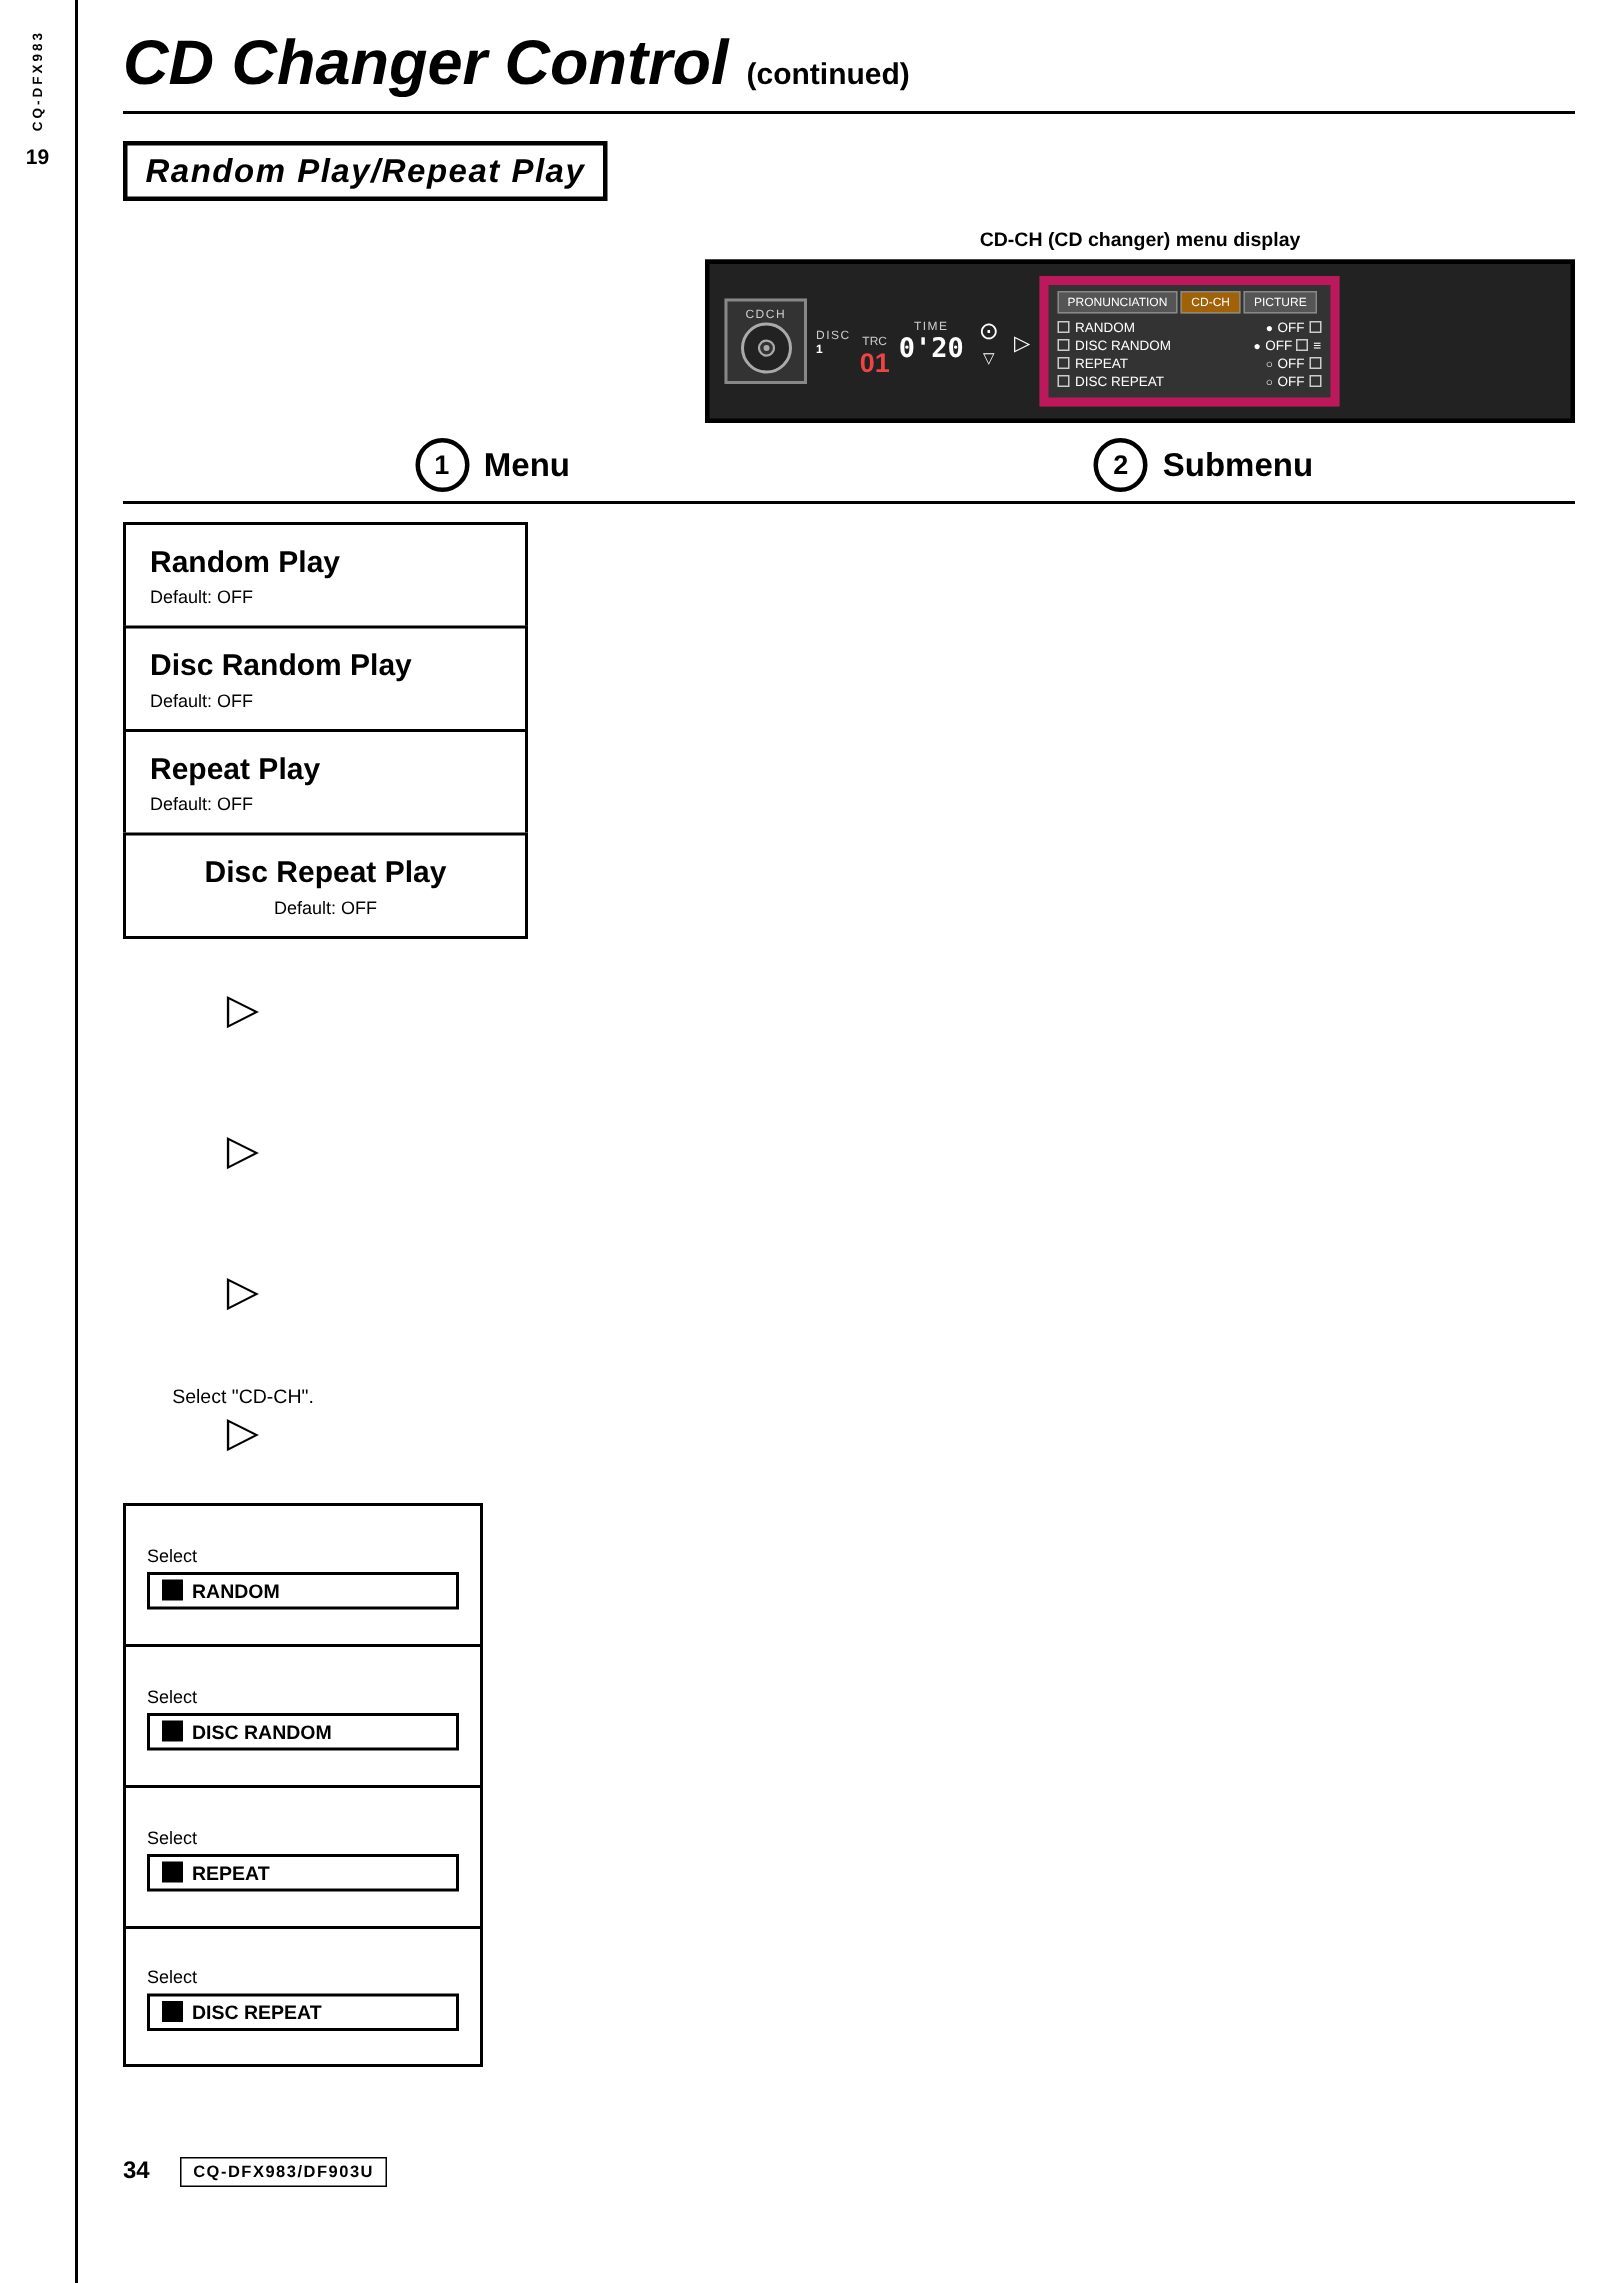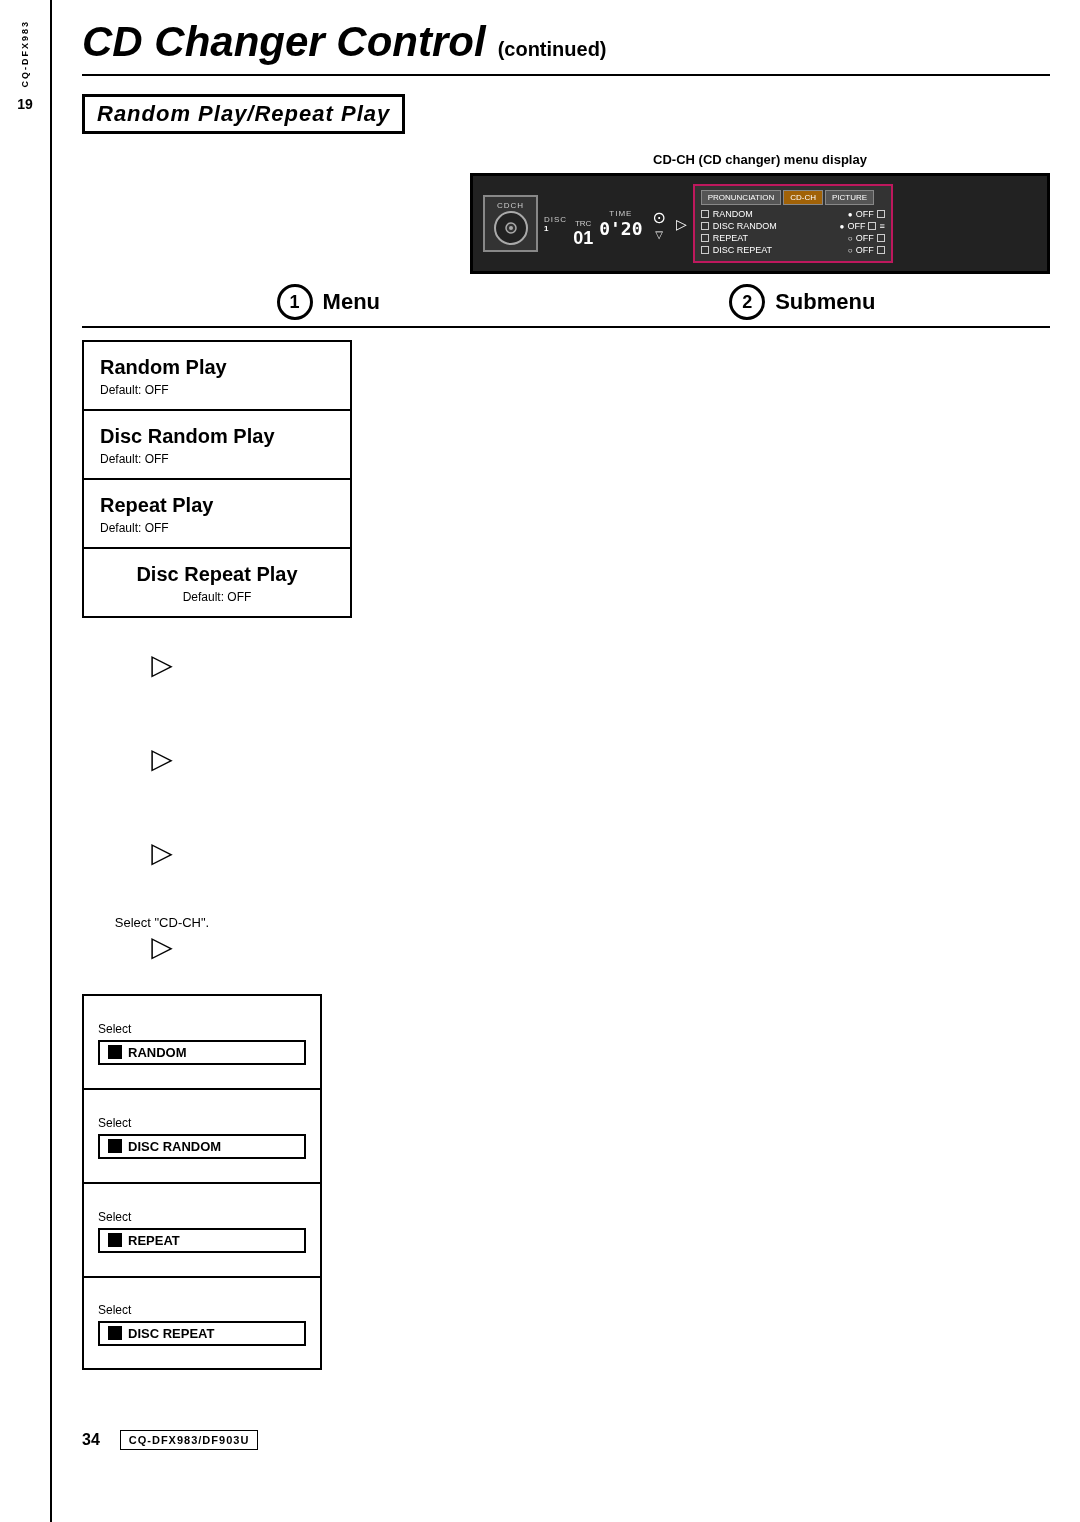--- a/index.html
+++ b/index.html
@@ -144,21 +144,21 @@
     }
     .cd-trc {
       font-size: 8px;
       color: #ccc;
       text-align: center;
       margin-top: 20px;
     }
     .cd-trc-num {
       font-size: 18px;
       font-weight: bold;
-      color: #ffffff;
+      color: #ef4444;
     }
     .cd-time-section {
       display: flex;
       flex-direction: column;
       align-items: center;
     }
     .cd-time-label {
       font-size: 8px;
       color: #ccc;
       letter-spacing: 1px;
@@ -167,21 +167,21 @@
       font-size: 18px;
       font-weight: bold;
       color: #fff;
       font-family: monospace;
     }
     .cd-arrow {
       color: #fff;
       font-size: 14px;
     }
     .cd-menu-panel {
-      border: 2px solid #be185d;
+      border: 6px solid #be185d;
       background: #333;
       padding: 4px 6px;
       min-width: 200px;
       font-size: 9px;
       color: #fff;
     }
     .cd-menu-tabs {
       display: flex;
       gap: 2px;
       margin-bottom: 4px;

